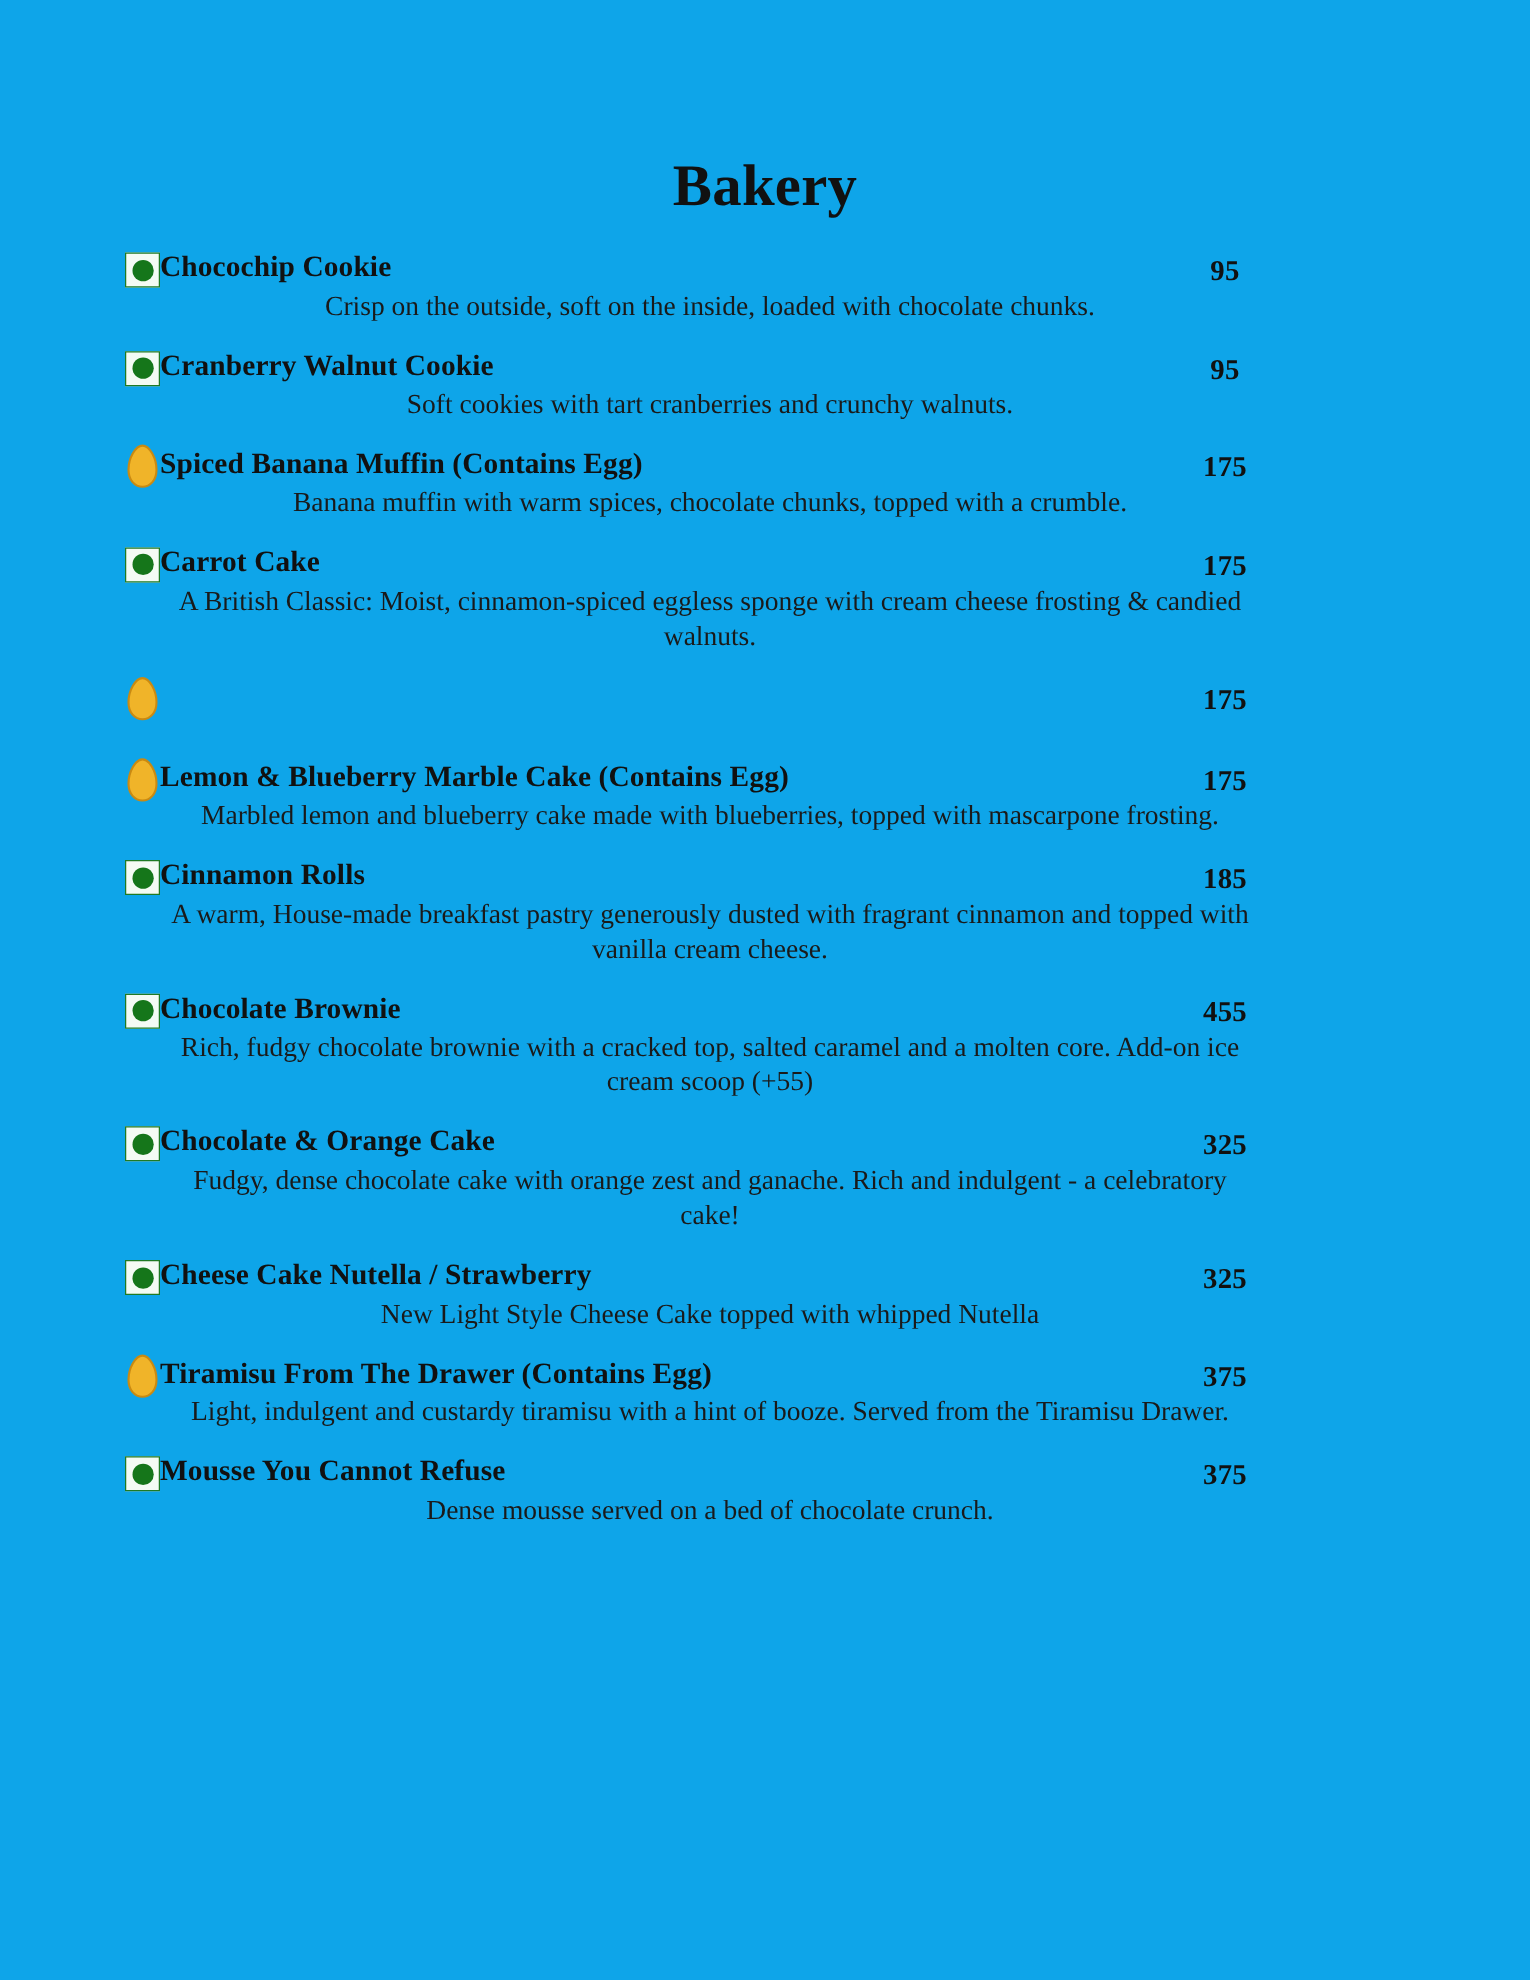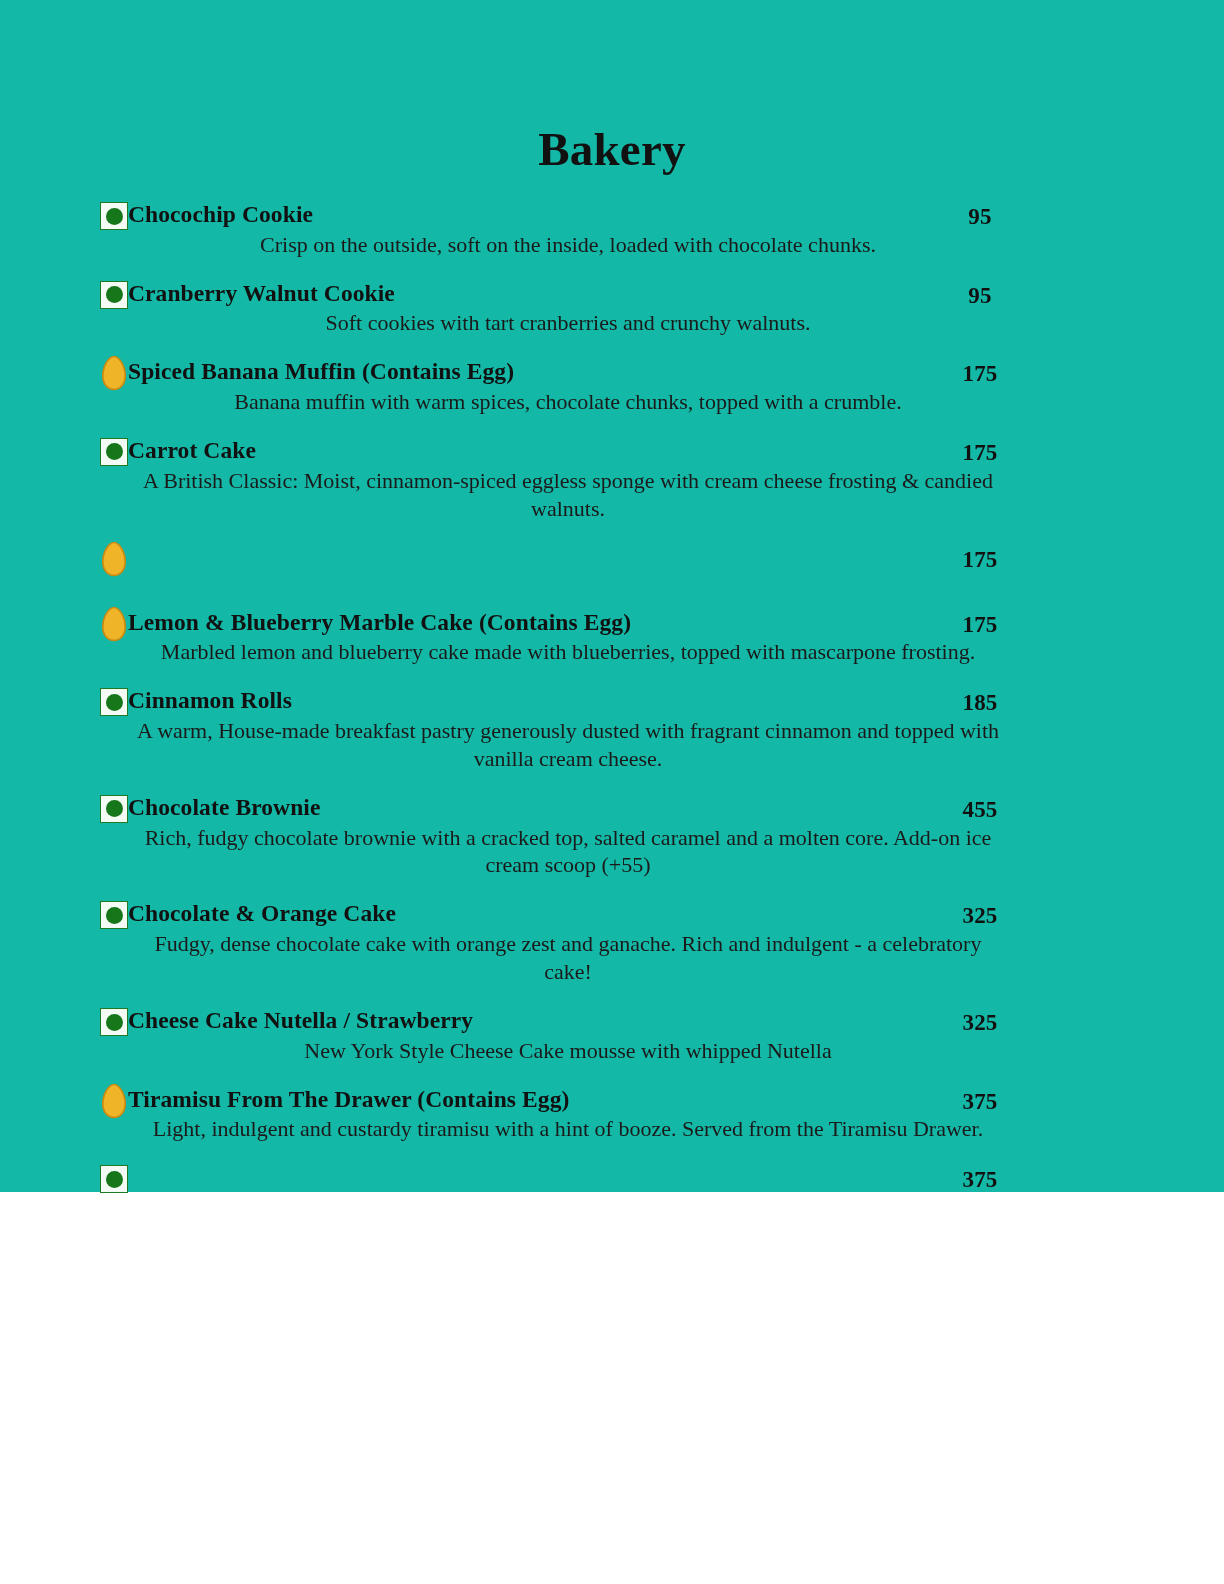--- a/index.html
+++ b/index.html
@@ -13,22 +13,22 @@
     height: 1584px;
     font-family: "Liberation Serif", "DejaVu Serif", serif;
     color: #000000;
     -webkit-font-smoothing: antialiased;
     overflow: hidden;
   }
 
   .page {
     position: relative;
     width: 1224px;
-    height: 1192px;
-    background: #14b8a6;
+    height: 1584px;
+    background: #0ea5e9;
     box-sizing: border-box;
     padding: 0;
   }
 
   
   .menu-title {
     text-align: center;
     font-family: "Liberation Serif", "DejaVu Serif", serif;
     font-weight: bold;
     font-size: 47px;
@@ -249,21 +249,21 @@
         <div class="item-price">325</div>
       </li>
       <li class="menu-item">
         <span class="diet-marker">
           <span class="marker-veg">
             <span class="dot"></span>
           </span>
         </span>
         <div class="item-body">
           <div class="item-name">Cheese Cake Nutella / Strawberry</div>
-          <div class="item-desc">New York Style Cheese Cake mousse with whipped Nutella</div>
+          <div class="item-desc">New Light Style Cheese Cake topped with whipped Nutella</div>
         </div>
         <div class="item-price">325</div>
       </li>
       <li class="menu-item egg-item">
         <span class="diet-marker">
           <svg class="marker-egg" viewBox="0 0 28 36" xmlns="http://www.w3.org/2000/svg" aria-hidden="true">
             <path d="M14 1.5 C19.6 1.5 25.2 11.5 25.2 20.8 C25.2 29.1 20.2 34.4 14 34.4 C7.8 34.4 2.8 29.1 2.8 20.8 C2.8 11.5 8.4 1.5 14 1.5 Z" fill="#f0b429" stroke="#c98a12" stroke-width="1.7"></path>
           </svg>
         </span>
         <div class="item-body">
@@ -271,17 +271,21 @@
           <div class="item-desc">Light, indulgent and custardy tiramisu with a hint of booze. Served from the Tiramisu Drawer.</div>
         </div>
         <div class="item-price">375</div>
       </li>
       <li class="menu-item">
         <span class="diet-marker">
           <span class="marker-veg">
             <span class="dot"></span>
           </span>
         </span>
+        <div class="item-body">
+          <div class="item-name">Mousse You Cannot Refuse</div>
+          <div class="item-desc">Dense mousse served on a bed of chocolate crunch.</div>
+        </div>
         <div class="item-price">375</div>
       </li>
     </ul>
 
 </div>
 
 </body></html>

